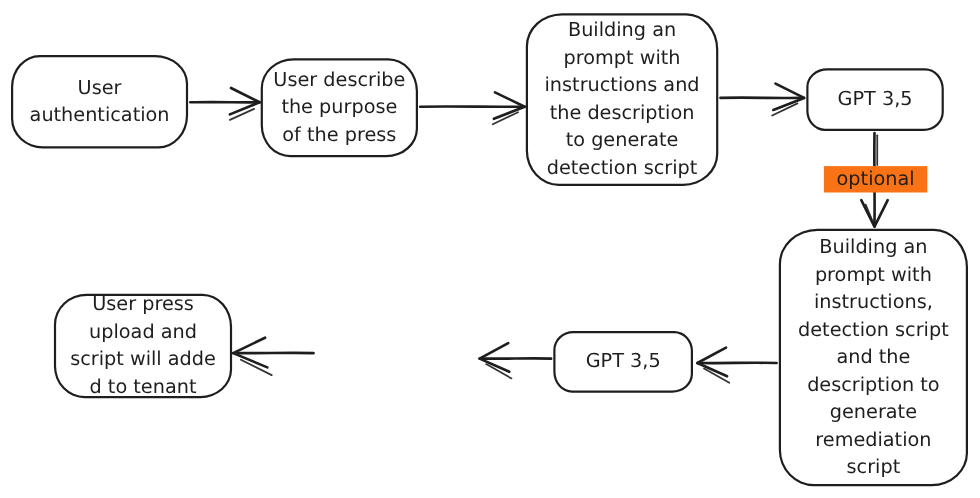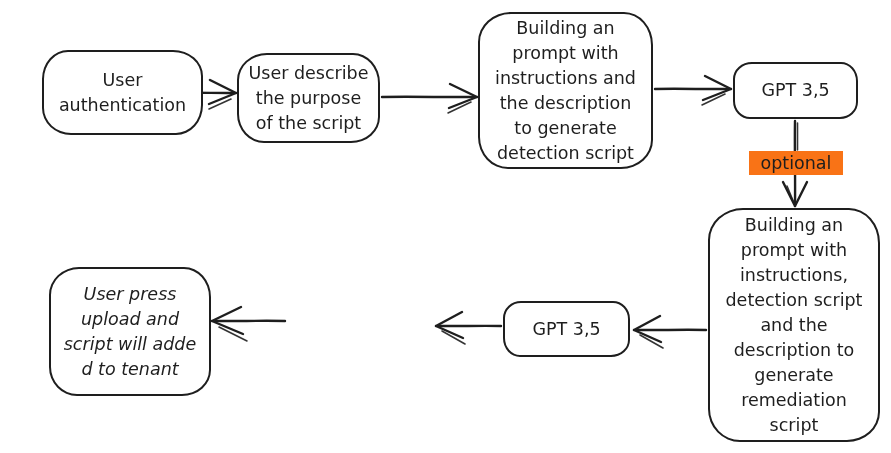--- a/index.html
+++ b/index.html
@@ -33,28 +33,28 @@
     display: flex;
     align-items: center;
     justify-content: center;
     text-align: center;
     white-space: pre-line;
     font-size: 17.5px;
     line-height: 25px;
     padding: 2px 4px;
   }
   
-  .node.user-auth        { left:10px;  top:50px;  width:161px; height:85px;  border-radius:26px 30px 27px 29px / 29px 26px 30px 27px;margin-left:32px; }
+  .node.user-auth        { left:10px;  top:50px;  width:161px; height:85px;  border-radius:26px 30px 27px 29px / 29px 26px 30px 27px; }
   .node.describe-purpose { left:237px; top:53px;  width:143px; height:90px;  border-radius:30px 27px 29px 27px / 27px 30px 26px 29px; }
   .node.build-detection  { left:478px; top:12px;  width:175px; height:157px; border-radius:33px 29px 32px 30px / 30px 33px 29px 32px; }
   .node.gpt-top          { left:733px; top:62px;  width:125px; height:57px;  border-radius:19px 17px 18px 17px / 17px 19px 17px 18px; }
   .node.build-remediation{ left:708px; top:208px; width:172px; height:234px; border-radius:35px 31px 33px 32px / 32px 35px 30px 33px; }
   .node.gpt-bottom       { left:503px; top:301px; width:127px; height:56px;  border-radius:18px 17px 19px 17px / 17px 18px 17px 19px; }
   .node.display-web      { left:287px; top:287px; width:146px; height:76px;  border-radius:25px 23px 24px 23px / 23px 25px 23px 24px; }
-  .node.upload-tenant    { left:49px;  top:267px; width:162px; height:129px; border-radius:30px 27px 29px 28px / 28px 30px 26px 29px;font-style:italic; }
+  .node.upload-tenant    { left:49px;  top:267px; width:162px; height:95px; border-radius:30px 27px 29px 28px / 28px 30px 26px 29px; }
   .edge-label {
     position: absolute;
     left: 749px; top: 151px;
     width: 94px; height: 24px;
     background: #f97316;
     display: flex;
     align-items: center;
     justify-content: center;
     font-size: 17.5px;
     line-height: 24px;
@@ -115,21 +115,21 @@
       <path d="M241 307 L212 321"></path>
       <path d="M212 321 L243 334"></path>
       <path class="thin" d="M219 327 L247 341"></path>
     </g>
   </svg>
 
   <div class="node user-auth">User
 authentication</div>
   <div class="node describe-purpose">User describe
 the purpose
-of the script</div>
+of the press</div>
   <div class="node build-detection">Building an
 prompt with
 instructions and
 the description
 to generate
 detection script</div>
   <div class="node gpt-top">GPT 3,5</div>
   <div class="node build-remediation">Building an
 prompt with
 instructions,

